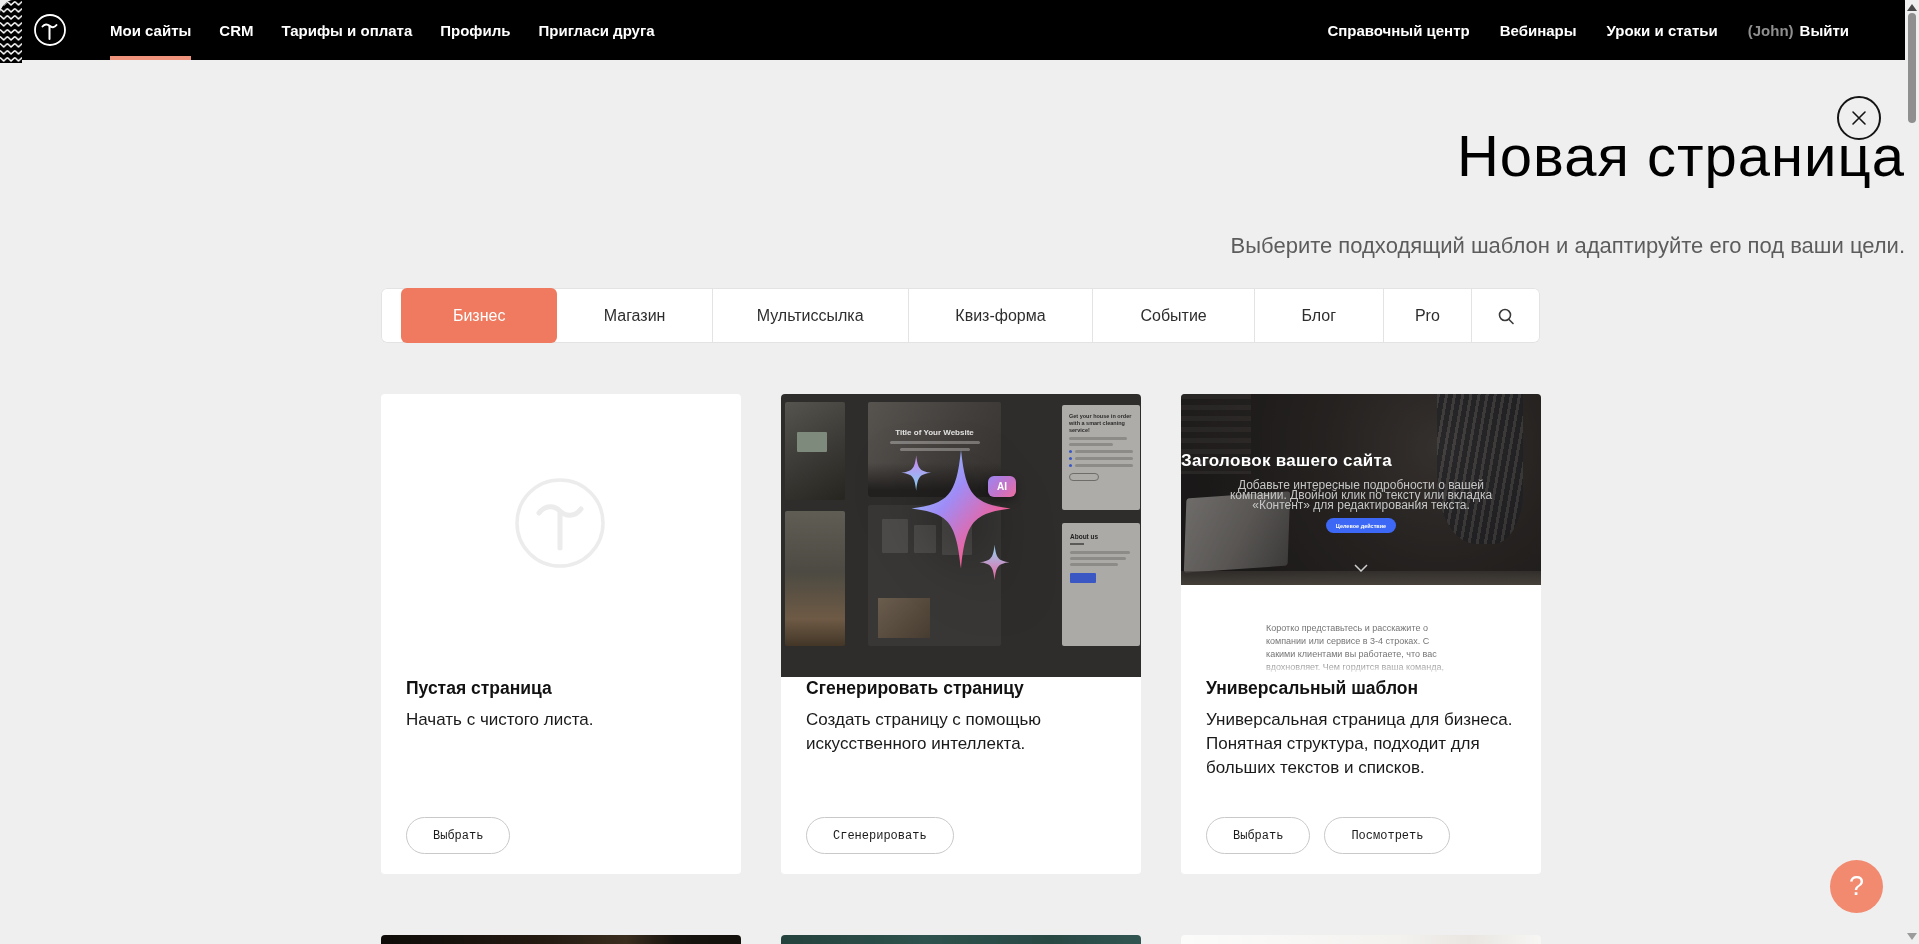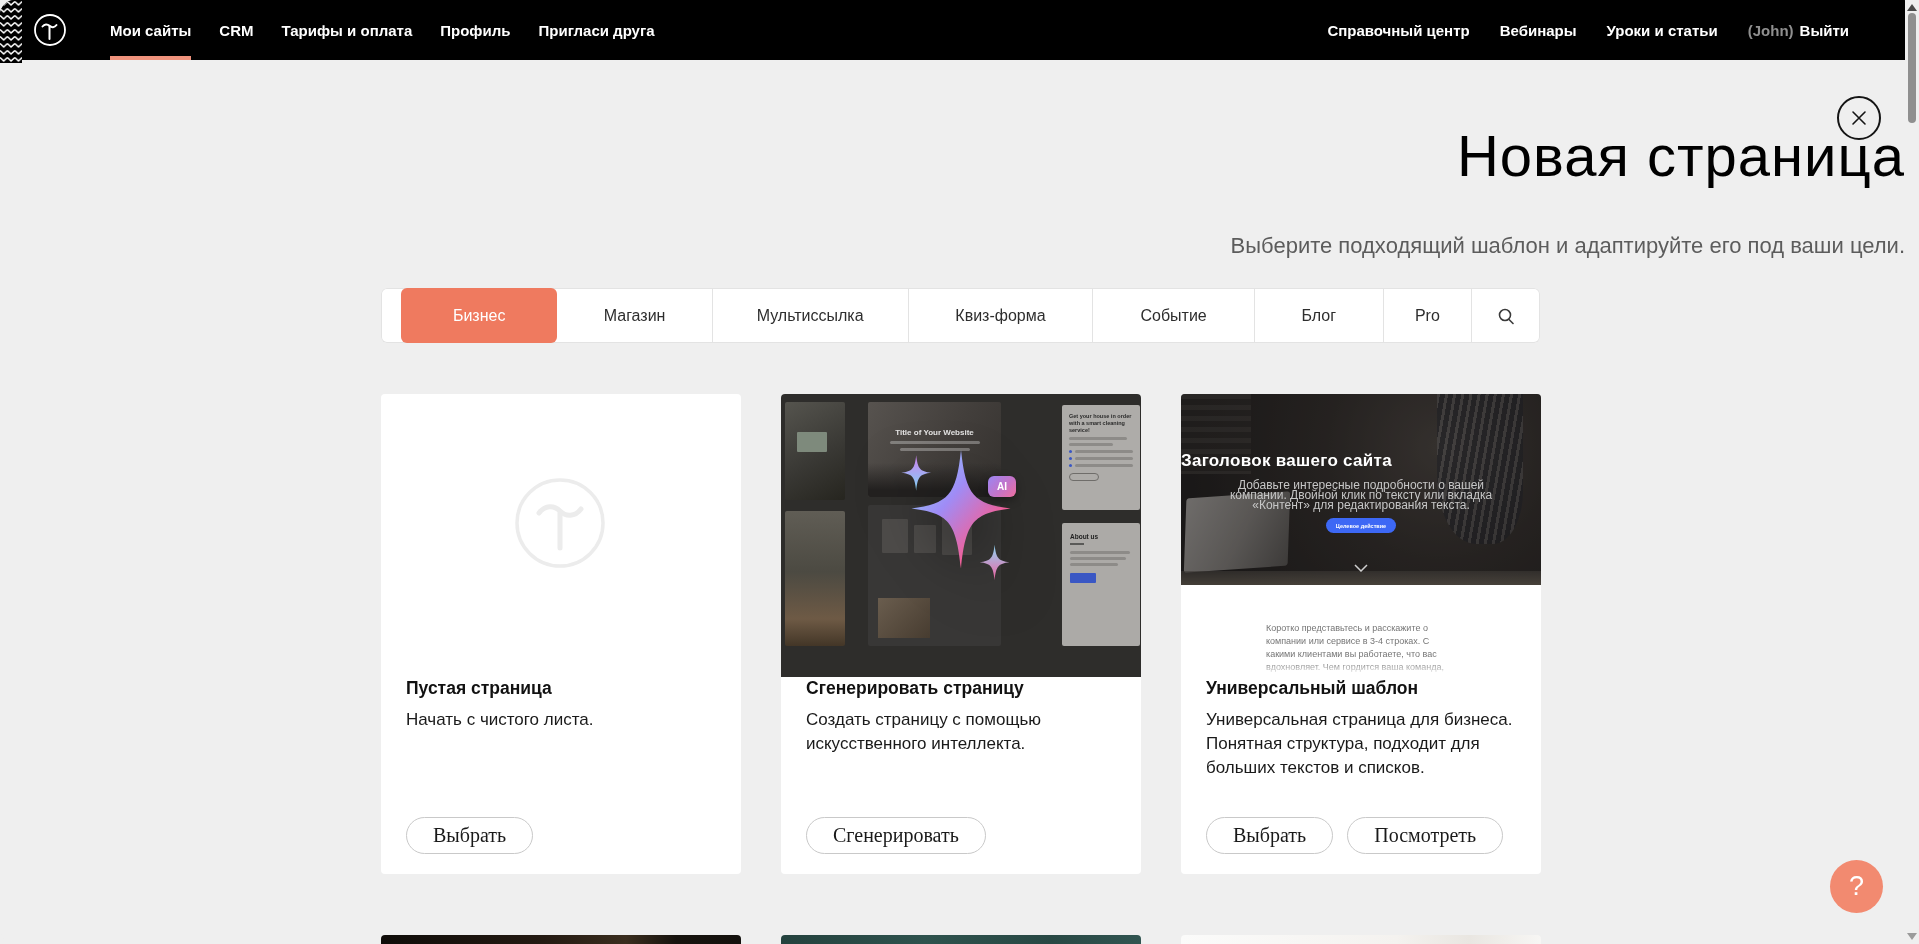--- a/index.html
+++ b/index.html
@@ -31,21 +31,21 @@
   .tab { display:flex; align-items:center; justify-content:center; font-size:16px; color:#2e2e2e; border-right:1px solid #e3e3e3; cursor:pointer; }
   .tab:last-child { border-right:none; }
   .tab.active { background:#EF7A5F; color:#fff; border-radius:6px; border-right:none; }
 
   
   .cards { position:absolute; left:381px; top:394px; display:flex; gap:40px; }
   .card { position:relative; width:360px; height:480px; background:#fff; border-radius:4px; }
   .card-title { position:absolute; left:25px; top:284px; right:25px; font-size:17.5px; font-weight:700; color:#111; }
   .card-desc { position:absolute; left:25px; top:314px; right:25px; font-size:17px; color:#1a1a1a; line-height:24px; }
   .card-actions { position:absolute; left:25px; top:423px; display:flex; gap:14px; }
-  .pill-btn { height:37px; padding:0 26px; border-radius:19px; border:1px solid #c9c9c9; background:#fff; font-size:20px; color:#1a1a1a; font-family:Liberation Serif, serif; cursor:pointer; white-space:nowrap; }
+  .pill-btn { height:37px; padding:0 26px; border-radius:19px; border:1px solid #c9c9c9; background:#fff; font-size:12px; color:#1a1a1a; font-family:Liberation Mono, monospace; cursor:pointer; white-space:nowrap; }
 
   
   .watermark { position:absolute; left:132px; top:82px; width:94px; height:94px; }
 
   
   .preview-ai { position:absolute; left:0; top:0; width:360px; height:283px; border-radius:4px 4px 0 0; background:#2e2d2b; overflow:hidden; }
   .tile { position:absolute; border-radius:2px; overflow:hidden; }
   .t-office { left:4px; top:8px; width:60px; height:98px; background:linear-gradient(150deg,#55544e 0%,#3a3935 55%,#26251f 100%); }
   .t-office .screen { position:absolute; left:12px; top:30px; width:30px; height:20px; background:#7e8a7c; border-radius:1px; }
   .t-living { left:4px; top:117px; width:60px; height:135px; background:linear-gradient(180deg,#605d55 0%,#4c4a42 45%,#6e5a45 80%,#433627 100%); }

